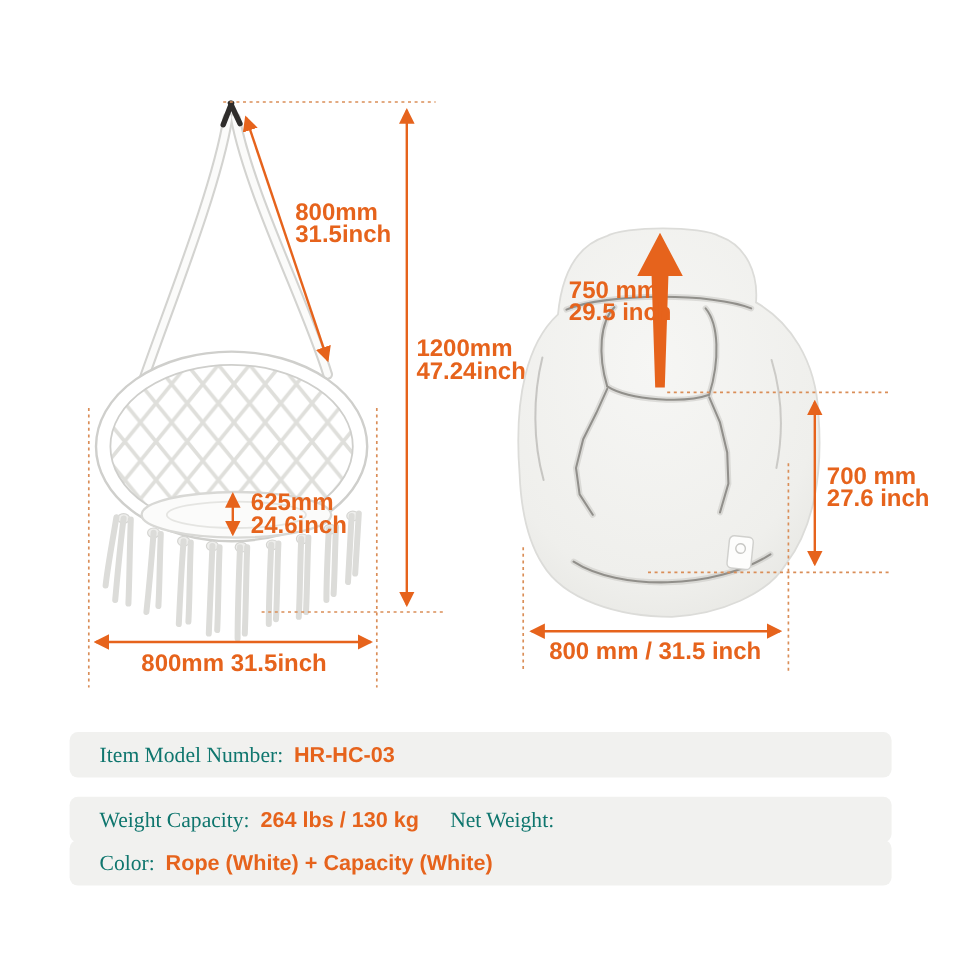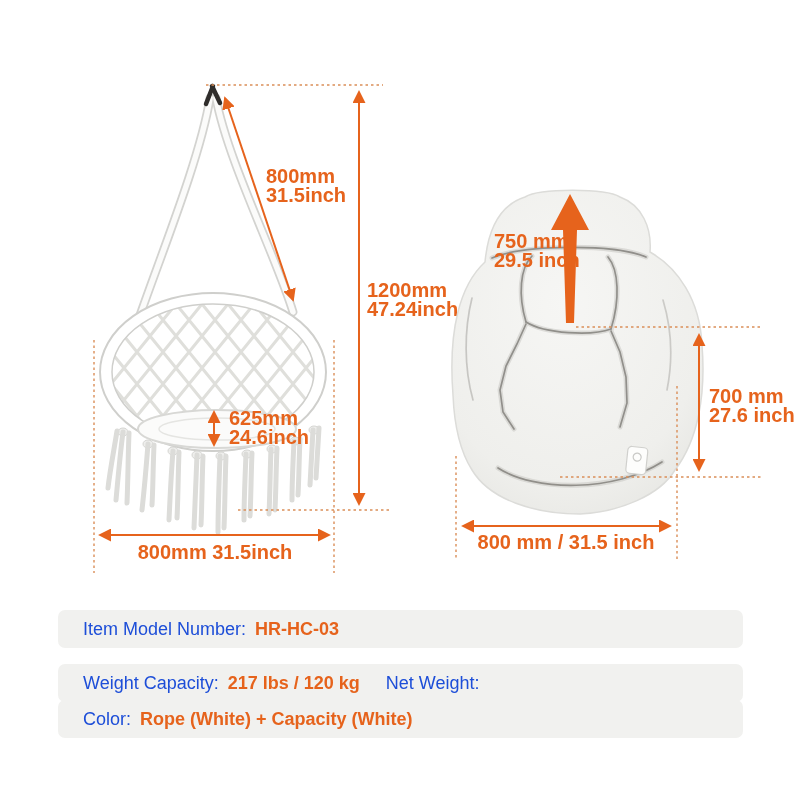--- a/index.html
+++ b/index.html
@@ -1,35 +1,35 @@
 <!DOCTYPE html>
 <html><head>
 <meta charset="utf-8">
 <style>
   html,body{margin:0;padding:0;}
   body{
     width:800px;height:800px;background:#ffffff;
     font-family:"Liberation Sans", sans-serif;
     position:relative;overflow:hidden;
   }
-  #diagram-area{position:absolute;left:0;top:0;width:636px;height:600px;margin-left:20px;}
+  #diagram-area{position:absolute;left:0;top:0;width:636px;height:600px;}
   svg text{
     font-family:"Liberation Sans", sans-serif;
     font-weight:bold;
     font-size:20px;
     fill:#E6631C;
   }
   .spec-bar{
     position:absolute;left:58px;width:685px;height:38px;
     background:#f1f1ef;border-radius:7px;
     display:flex;align-items:center;
     padding-left:25px;box-sizing:border-box;
     font-size:18px;color:#4b4b4b;white-space:nowrap;
   }
-  .spec-bar .lbl{color:#1d4ed8;font-weight:normal;margin-right:9px;}
+  .spec-bar .lbl{color:#0f766e;font-weight:normal;margin-right:9px;font-family:Liberation Serif, serif;}
   .spec-bar .val{color:#E6631C;font-weight:bold;text-align:center;}
   .spec-bar .second{margin-left:26px;}
 </style>
 </head>
 <body>
 
 <div id="diagram-area">
 <svg width="800" height="600" viewBox="0 0 800 600">
   <defs>
     <marker id="ah" viewBox="0 0 10 10" refX="8.5" refY="5" markerWidth="6.5" markerHeight="6.5" orient="auto-start-reverse">
@@ -188,20 +188,20 @@
 </svg>
 </div>
 
 <div class="spec-bar" style="top:610px">
   <span class="lbl">Item Model Number:</span>
   <span class="val">HR-HC-03</span>
 </div>
 
 <div class="spec-bar" style="top:664px">
   <span class="lbl">Weight Capacity:</span>
-  <span class="val">217 lbs / 120 kg</span>
+  <span class="val">264 lbs / 130 kg</span>
   <span class="lbl second">Net Weight:</span>
 </div>
 
 <div class="spec-bar" style="top:700px">
   <span class="lbl">Color:</span>
   <span class="val">Rope (White) + Capacity (White)</span>
 </div>
 
 </body></html>

